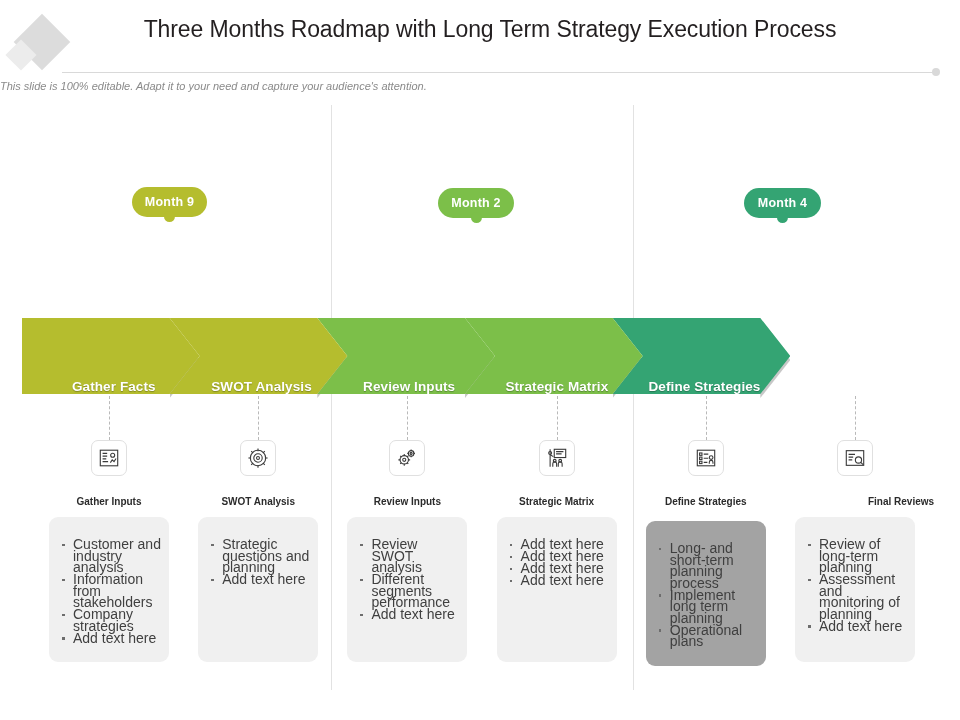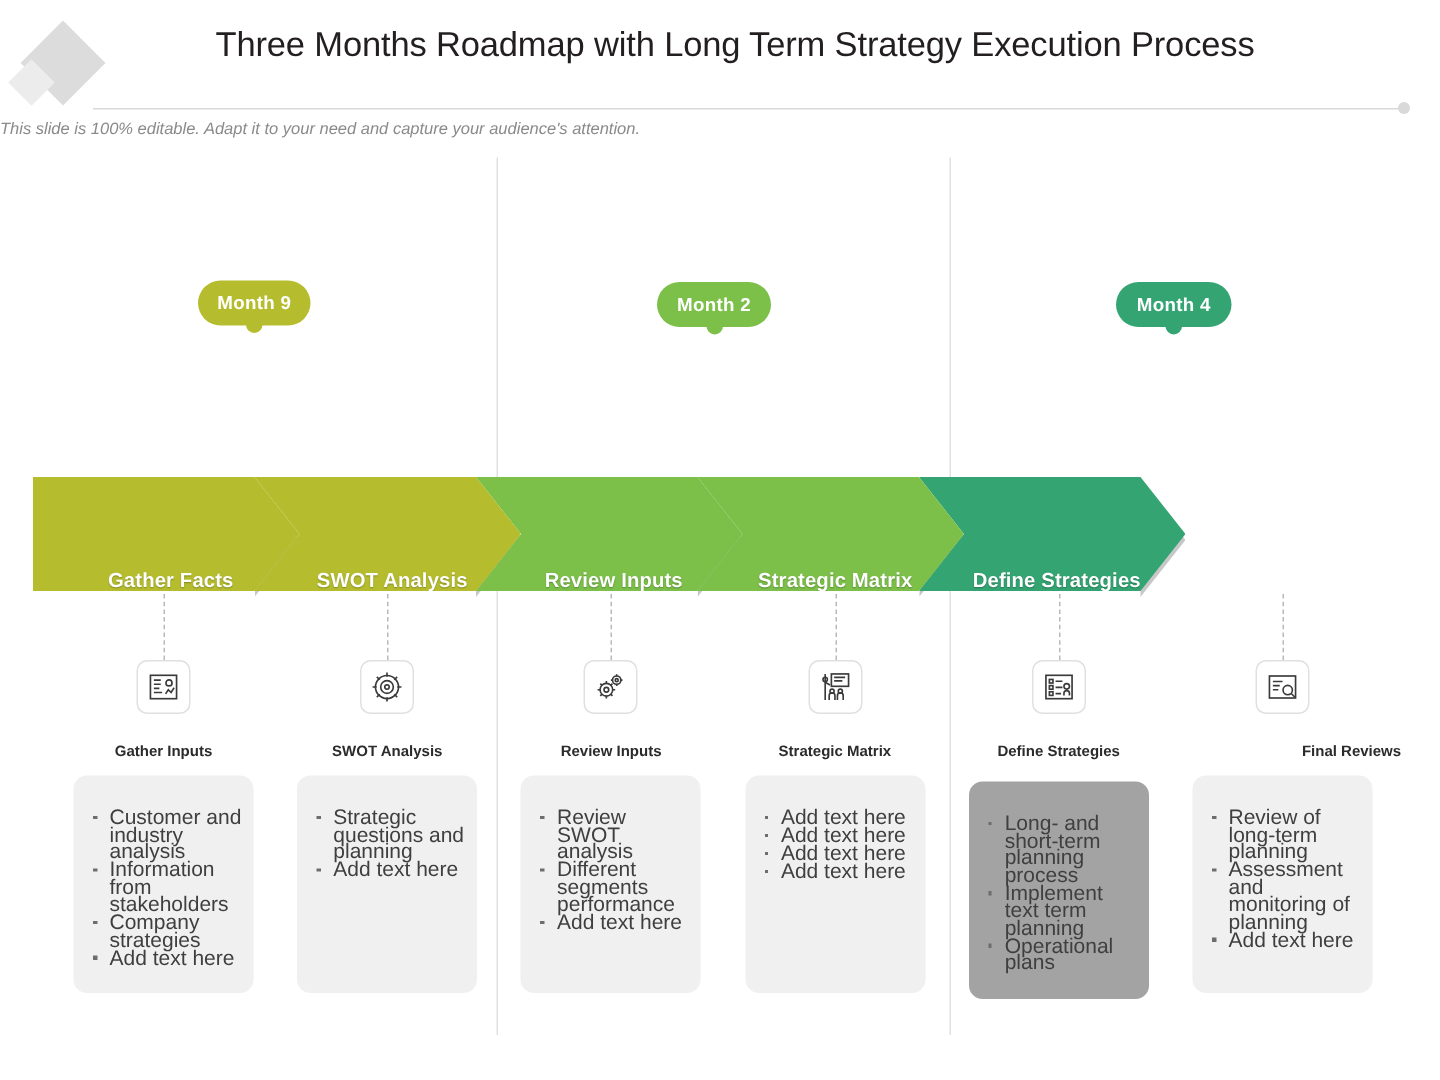--- a/index.html
+++ b/index.html
@@ -363,21 +363,21 @@
       <ul>
         <li>Add text here</li>
         <li>Add text here</li>
         <li>Add text here</li>
         <li>Add text here</li>
       </ul>
     </div>
     <div class="card" style="left: 645.8px; top: 521px; width: 120px; height: 145px; background: #a3a3a3;">
       <ul>
         <li>Long- and short-term planning process</li>
-        <li>Implement text term planning</li>
+        <li>Implement long term planning</li>
         <li>Operational plans</li>
       </ul>
     </div>
     <div class="card" style="left: 795px; top: 517px; width: 120px; height: 145px; background: rgb(240, 240, 240);">
       <ul>
         <li>Review of long-term planning</li>
         <li>Assessment and monitoring of planning</li>
         <li>Add text here</li>
       </ul>
     </div>

